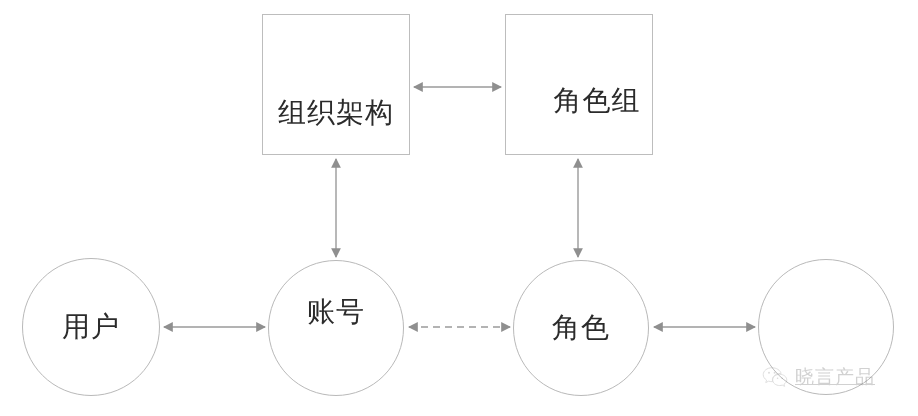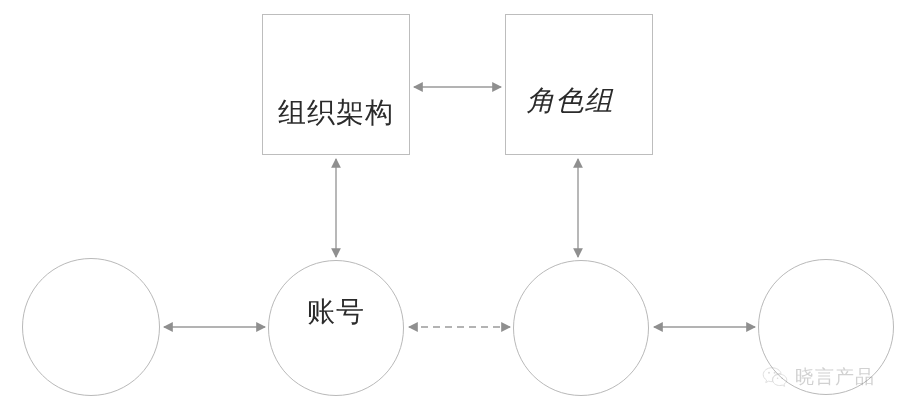--- a/index.html
+++ b/index.html
@@ -61,20 +61,21 @@
     gap: 7px;
     opacity: 0.30;
     pointer-events: none;
   }
   #watermark .wm-text {
     font-family: "DejaVu Sans", "Liberation Sans", sans-serif;
     font-size: 19px;
     color: #6a6a6a;
     letter-spacing: 1px;
     white-space: nowrap;
+    text-decoration: underline;
   }
   #watermark .wm-icon {
     width: 26px;
     height: 22px;
     flex: 0 0 auto;
   }
 </style>
 </head>
 <body>
 
@@ -106,28 +107,30 @@
     <line x1="409" y1="327" x2="510" y2="327" stroke="#9a9a9a" stroke-width="1.4" stroke-dasharray="7 5" marker-start="url(#arrowStart)" marker-end="url(#arrowEnd)"></line>
 
     
     <line x1="654" y1="327" x2="755" y2="327" stroke="#9a9a9a" stroke-width="1.4" marker-start="url(#arrowStart)" marker-end="url(#arrowEnd)"></line>
   </svg>
 
   <div class="box-shape" style="left:262px; top:14px; width:148px; height:141px;"></div>
   <div class="node-label" style="left:262px; top:14px; width:148px; height:141px;margin-top:28px;">组织架构</div>
 
   <div class="box-shape" style="left:505px; top:14px; width:148px; height:141px;"></div>
-  <div class="node-label" style="left:496px; top:14px; width:148px; height:174px;font-style:italic;">角色组</div>
+  <div class="node-label" style="left:523px; top:14px; width:148px; height:174px;">角色组</div>
 
   <div class="circle-shape" style="left:22px; top:258px; width:138px; height:138px;"></div>
+  <div class="node-label" style="left:22px; top:258px; width:138px; height:138px;">用户</div>
 
   <div class="circle-shape" style="left:268px; top:260px; width:136px; height:136px;"></div>
   <div class="node-label" style="left:268px; top:244px; width:136px; height:136px;">账号</div>
 
   <div class="circle-shape" style="left:513px; top:260px; width:136px; height:136px;"></div>
+  <div class="node-label" style="left:513px; top:260px; width:136px; height:136px;">角色</div>
 
   <div class="circle-shape" style="left:758px; top:259px; width:136px; height:136px;"></div>
 
   <div id="watermark">
     <svg class="wm-icon" viewBox="0 0 32 26" xmlns="http://www.w3.org/2000/svg">
       <path d="M12.2 1.6C6.3 1.6 1.5 5.4 1.5 10.1c0 2.7 1.6 5.1 4.1 6.7l-1 3.1 3.6-1.8c1.3 0.4 2.6 0.6 4 0.6 0.3 0 0.6 0 0.9 0 -0.2-0.7-0.3-1.4-0.3-2.1 0-4.4 4.3-8 9.6-8 0.4 0 0.7 0 1.1 0.1C22.6 4.7 17.9 1.6 12.2 1.6z" fill="none" stroke="#8a8a8a" stroke-width="1.1"></path>
       <circle cx="8.6" cy="7.7" r="1.15" fill="#8a8a8a"></circle>
       <circle cx="15.5" cy="7.7" r="1.15" fill="#8a8a8a"></circle>
       <path d="M30.5 16.6c0-3.8-3.9-6.9-8.7-6.9 -4.8 0-8.7 3.1-8.7 6.9 0 3.8 3.9 6.9 8.7 6.9 1.1 0 2.1-0.2 3.1-0.5l2.9 1.5 -0.8-2.5C29.1 20.7 30.5 18.8 30.5 16.6z" fill="none" stroke="#8a8a8a" stroke-width="1.1"></path>
       <circle cx="19.2" cy="14.6" r="0.95" fill="#8a8a8a"></circle>

